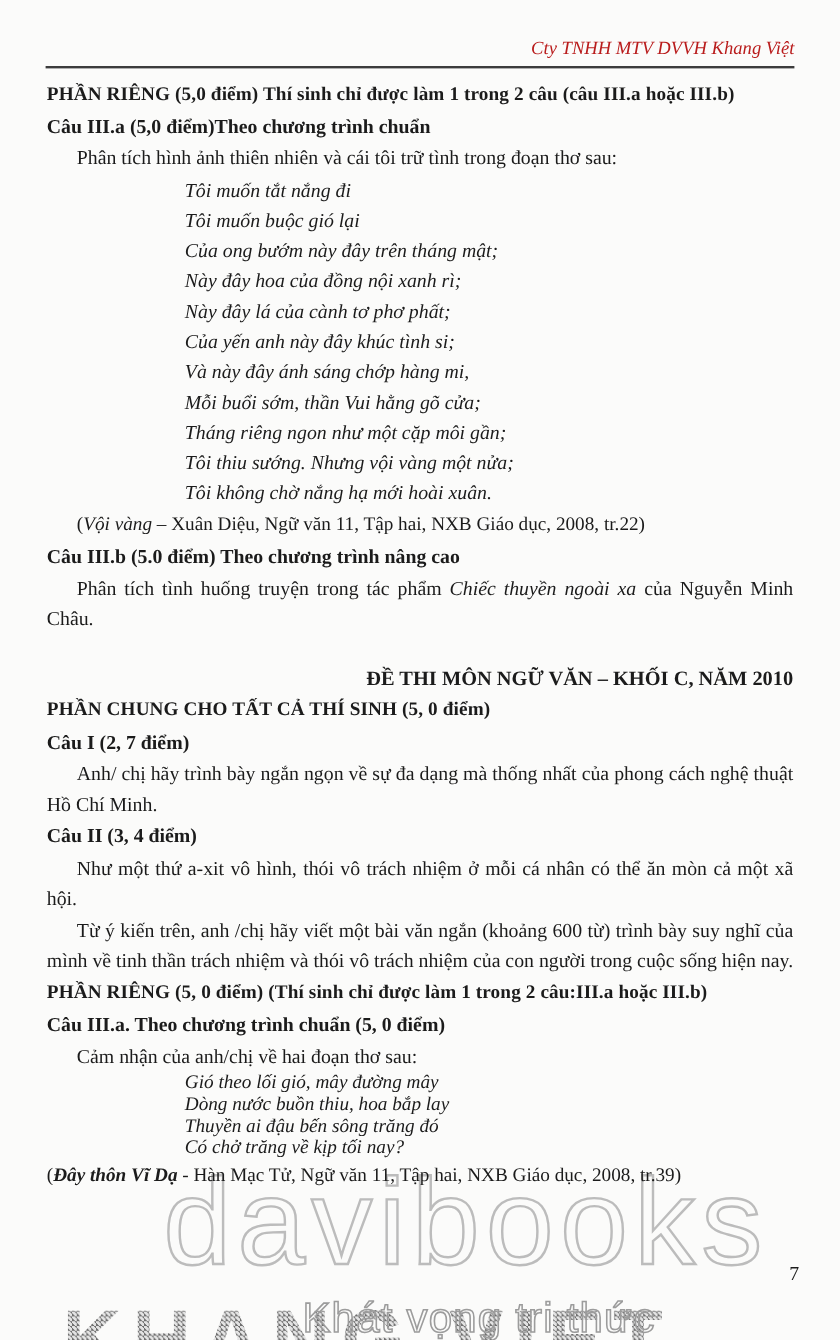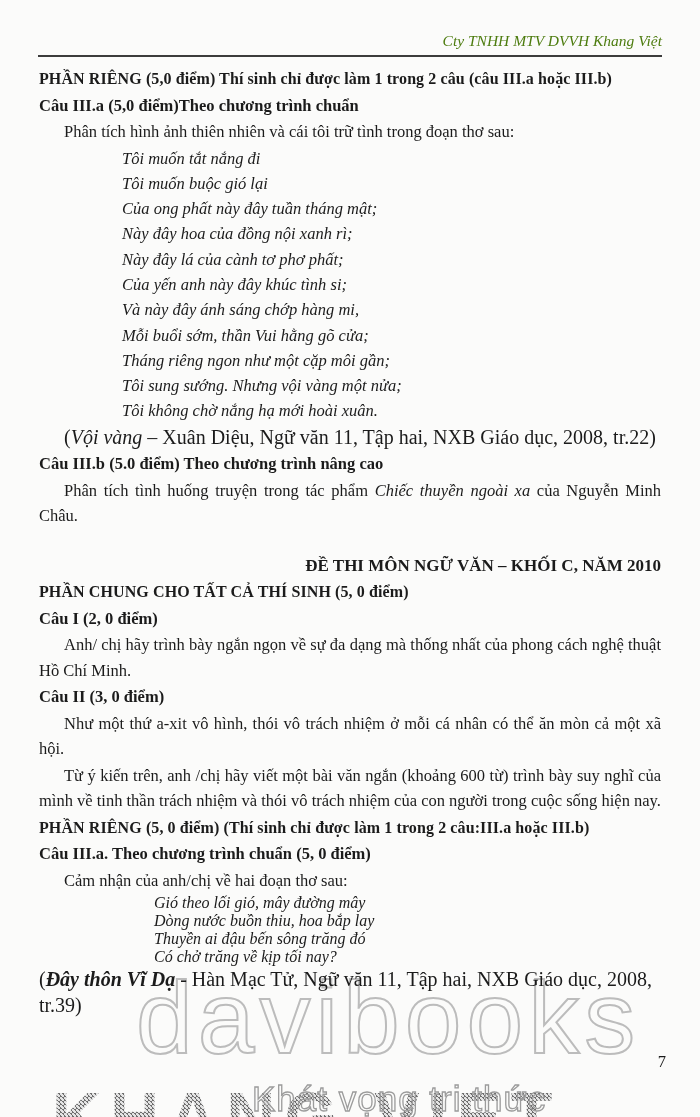--- a/index.html
+++ b/index.html
@@ -5,34 +5,34 @@
   html,body{margin:0;padding:0;}
   body{
     width:700px;height:1117px;
     background:#fbfbfa;
     font-family:"Liberation Serif", serif;
     color:#1b1b1b;
     position:relative;
     overflow:hidden;
   }
   .content{position:absolute;left:38px;top:30px;width:624px;z-index:2;}
-  .hdr{ text-align:right;font-style:italic;font-size:15.5px;line-height:22px;color:#4d7c0f;}
+  .hdr{ text-align:right;font-style:italic;font-size:15.5px;line-height:22px;color:#b91c1c;}
   .rule{border-bottom:2px solid #3c3c3c;margin-top:3px;margin-bottom:9px;}
   p{margin:1px;font-size:16.5px;line-height:25.5px;font-family:Liberation Serif, serif;}
   .b{font-weight:bold;}
   .h1{font-weight:bold;font-size:16px;white-space:nowrap;letter-spacing:.1px;}
   .indent{text-indent:25px;}
   .just{text-align:justify;}
   .center{text-align:right;}
   .it{font-style:italic;}
-  .poem{margin-left:84px;font-style:italic;}
+  .poem{margin-left:116px;font-style:italic;}
   .poem2{margin-left:116px;font-style:italic;}
   .poem div{font-size:16.5px;line-height:25.3px;}
   .gap{height:22px;}
-  .cite{font-size:20px;}
+  .cite{font-size:16px;}
   .page-num{position:absolute;right:34px;top:1052px;font-size:16.5px;z-index:3;}
   
   .wm{position:absolute;z-index:1;font-family:"Liberation Sans", sans-serif;pointer-events:none;}
   .wm-davibooks{
     left:136px;top:960px;
     font-size:102px;letter-spacing:5px;
     color:transparent;-webkit-text-stroke:2px #bcbcbc;
   }
   .wm-khang{
     left:52px;top:1077px;
@@ -59,43 +59,43 @@
   <div class="hdr">Cty TNHH MTV DVVH Khang Việt</div>
   <div class="rule"></div>
 
   <p class="h1">PHẦN RIÊNG (5,0 điểm) Thí sinh chỉ được làm 1 trong 2 câu (câu III.a hoặc III.b)</p>
   <p class="b">Câu III.a (5,0 điểm)Theo chương trình chuẩn</p>
   <p class="indent">Phân tích hình ảnh thiên nhiên và cái tôi trữ tình trong đoạn thơ sau:</p>
 
   <div class="poem">
     <div>Tôi muốn tắt nắng đi</div>
     <div>Tôi muốn buộc gió lại</div>
-    <div>Của ong phất này đây tuần tháng mật;</div>
+    <div>Của ong bướm này đây trên tháng mật;</div>
     <div>Này đây hoa của đồng nội xanh rì;</div>
     <div>Này đây lá của cành tơ phơ phất;</div>
     <div>Của yến anh này đây khúc tình si;</div>
     <div>Và này đây ánh sáng chớp hàng mi,</div>
     <div>Mỗi buổi sớm, thần Vui hằng gõ cửa;</div>
     <div>Tháng riêng ngon như một cặp môi gần;</div>
-    <div>Tôi sung sướng. Nhưng vội vàng một nửa;</div>
+    <div>Tôi thiu sướng. Nhưng vội vàng một nửa;</div>
     <div>Tôi không chờ nắng hạ mới hoài xuân.</div>
   </div>
 
   <p class="indent cite"><span>(</span><span class="it">Vội vàng</span><span> – Xuân Diệu, Ngữ văn 11, Tập hai, NXB Giáo dục, 2008, tr.22)</span></p>
 
   <p class="b">Câu III.b (5.0 điểm) Theo chương trình nâng cao</p>
   <p class="indent just"><span>Phân tích tình huống truyện trong tác phẩm </span><span class="it">Chiếc thuyền ngoài xa</span><span> của Nguyễn Minh Châu.</span></p>
 
   <div class="gap"></div>
 
   <p class="b center" style="font-size:17px;">ĐỀ THI MÔN NGỮ VĂN – KHỐI C, NĂM 2010</p>
   <p class="h1">PHẦN CHUNG CHO TẤT CẢ THÍ SINH (5, 0 điểm)</p>
-  <p class="b">Câu I (2, 0 điểm)</p>
+  <p class="b">Câu I (2, 7 điểm)</p>
   <p class="indent just">Anh/ chị hãy trình bày ngắn ngọn về sự đa dạng mà thống nhất của phong cách nghệ thuật Hồ Chí Minh.</p>
-  <p class="b">Câu II (3, 0 điểm)</p>
+  <p class="b">Câu II (3, 4 điểm)</p>
   <p class="indent just">Như một thứ a-xit vô hình, thói vô trách nhiệm ở mỗi cá nhân có thể ăn mòn cả một xã hội.</p>
   <p class="indent just">Từ ý kiến trên, anh /chị hãy viết một bài văn ngắn (khoảng 600 từ) trình bày suy nghĩ của mình về tinh thần trách nhiệm và thói vô trách nhiệm của con người trong cuộc sống hiện nay.</p>
   <p class="h1">PHẦN RIÊNG (5, 0 điểm) (Thí sinh chỉ được làm 1 trong 2 câu:III.a hoặc III.b)</p>
   <p class="b">Câu III.a. Theo chương trình chuẩn (5, 0 điểm)</p>
   <p class="indent">Cảm nhận của anh/chị về hai đoạn thơ sau:</p>
 
   <div class="poem2">
     <div>Gió theo lối gió, mây đường mây</div>
     <div>Dòng nước buồn thiu, hoa bắp lay</div>
     <div>Thuyền ai đậu bến sông trăng đó</div>

